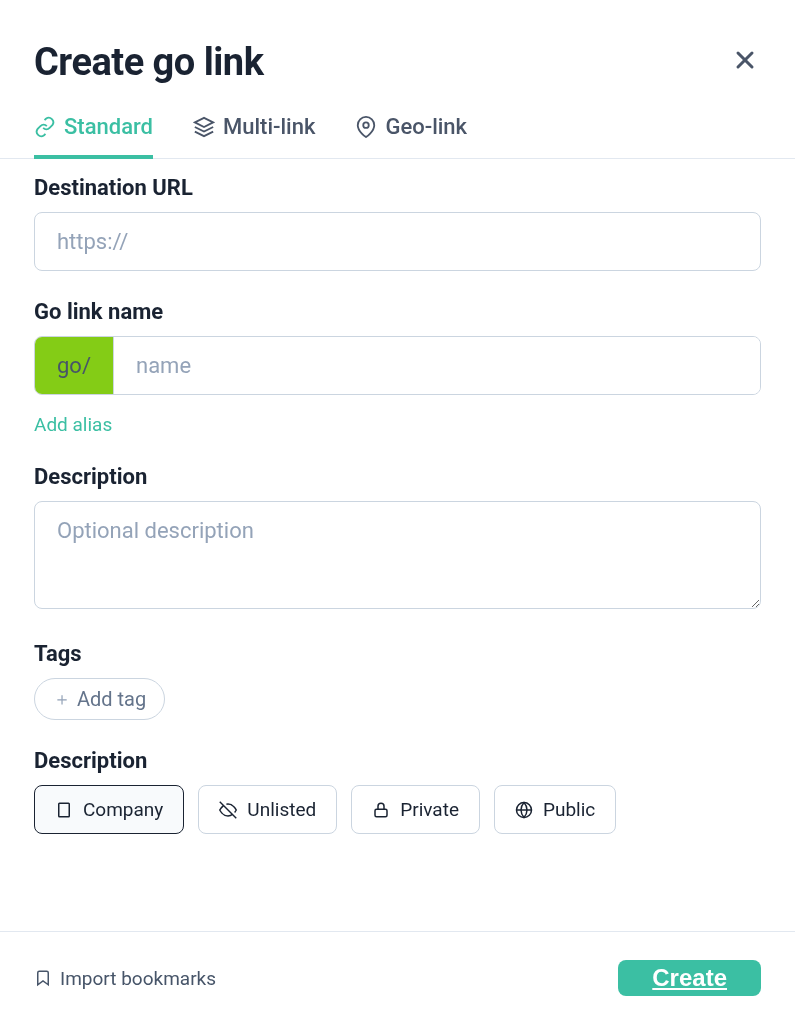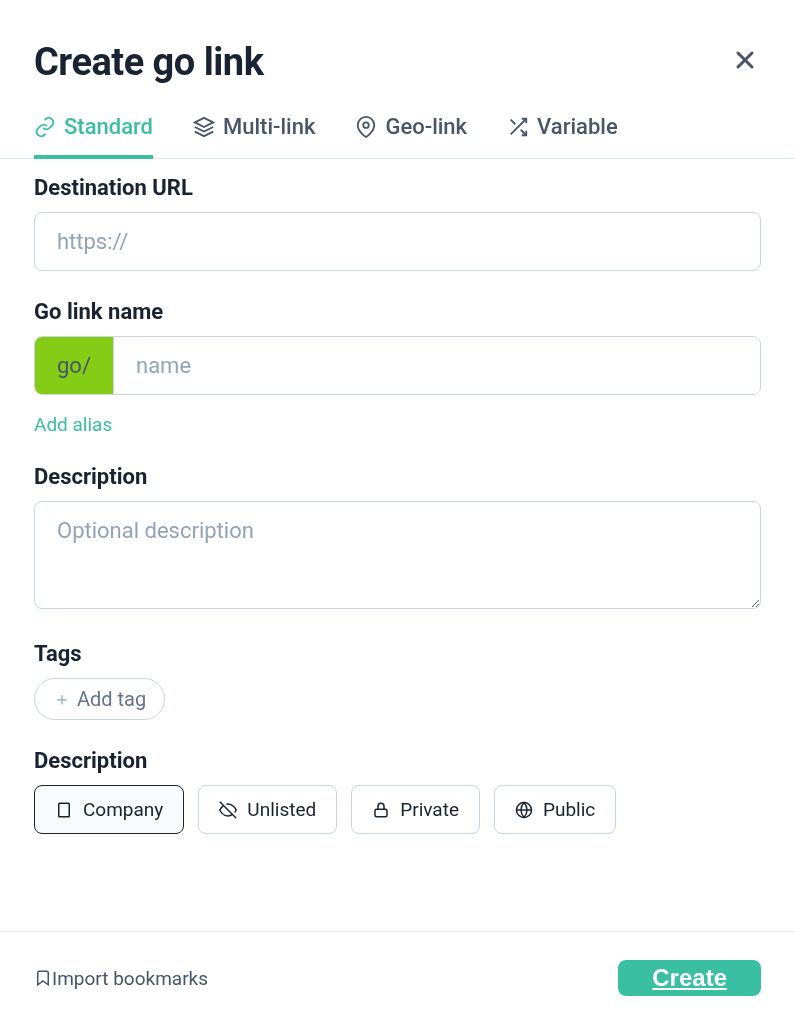--- a/index.html
+++ b/index.html
@@ -168,20 +168,21 @@
     border-top: 1px solid #e2e8f0;
     display: flex;
     justify-content: space-between;
     align-items: center;
     padding: 28px 34px 28px 34px;
     background: #fff;
   }
   .import-link {
     display: flex;
     align-items: center;
+    gap: 8px;
     color: #475569;
     font-size: 19px;
     cursor: pointer;
   }
   .import-link .icon { width: 18px; height: 18px; display: inline-flex; }
   .import-link .icon svg { stroke: #475569; fill: none; stroke-width: 2; }
   .create-btn {
     background: #3bbfa3;
     color: #fff;
     border: none;
@@ -227,32 +228,20 @@
     <span>Multi-link</span>
   </div>
   <div class="tab">
     <span class="icon">
       <svg viewBox="0 0 24 24">
           <path d="M21 10c0 7-9 13-9 13s-9-6-9-13a9 9 0 0 1 18 0z"></path>
           <circle cx="12" cy="10" r="3"></circle>
         </svg>
     </span>
     <span>Geo-link</span>
-  </div>
-  <div class="tab">
-    <span class="icon">
-      <svg viewBox="0 0 24 24">
-          <polyline points="16 3 21 3 21 8"></polyline>
-          <line x1="4" y1="20" x2="21" y2="3"></line>
-          <polyline points="21 16 21 21 16 21"></polyline>
-          <line x1="15" y1="15" x2="21" y2="21"></line>
-          <line x1="4" y1="4" x2="9" y2="9"></line>
-        </svg>
-    </span>
-    <span>Variable</span>
   </div>
 </div>
 
 <div class="form-body">
   <div class="field-label first">Destination URL</div>
   <input type="text" class="text-input" placeholder="https://" style="">
 
   <div class="field-label">Go link name</div>
   <div class="input-group">
     <div class="input-prefix">go/</div>

